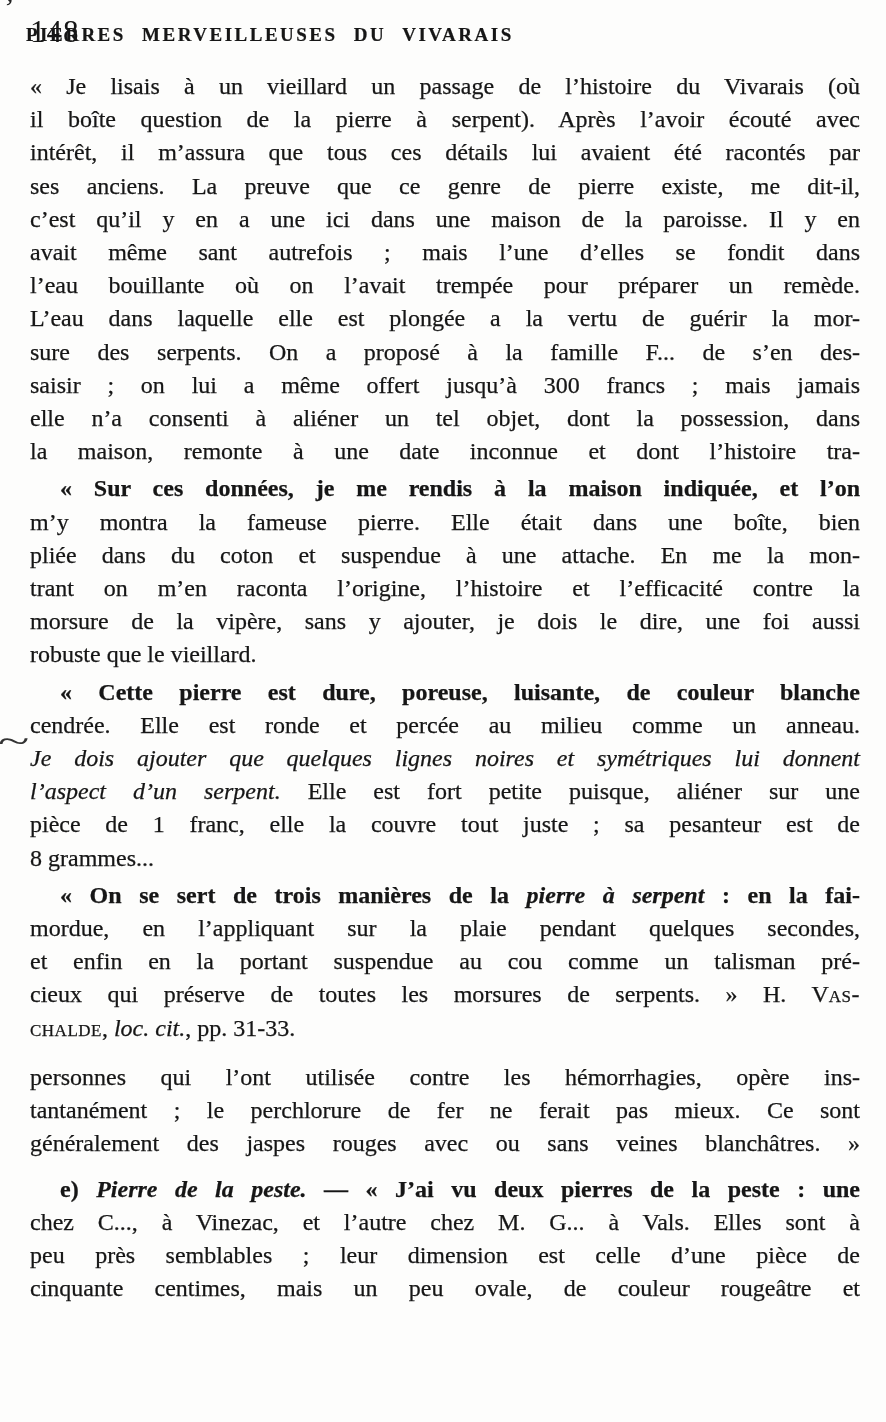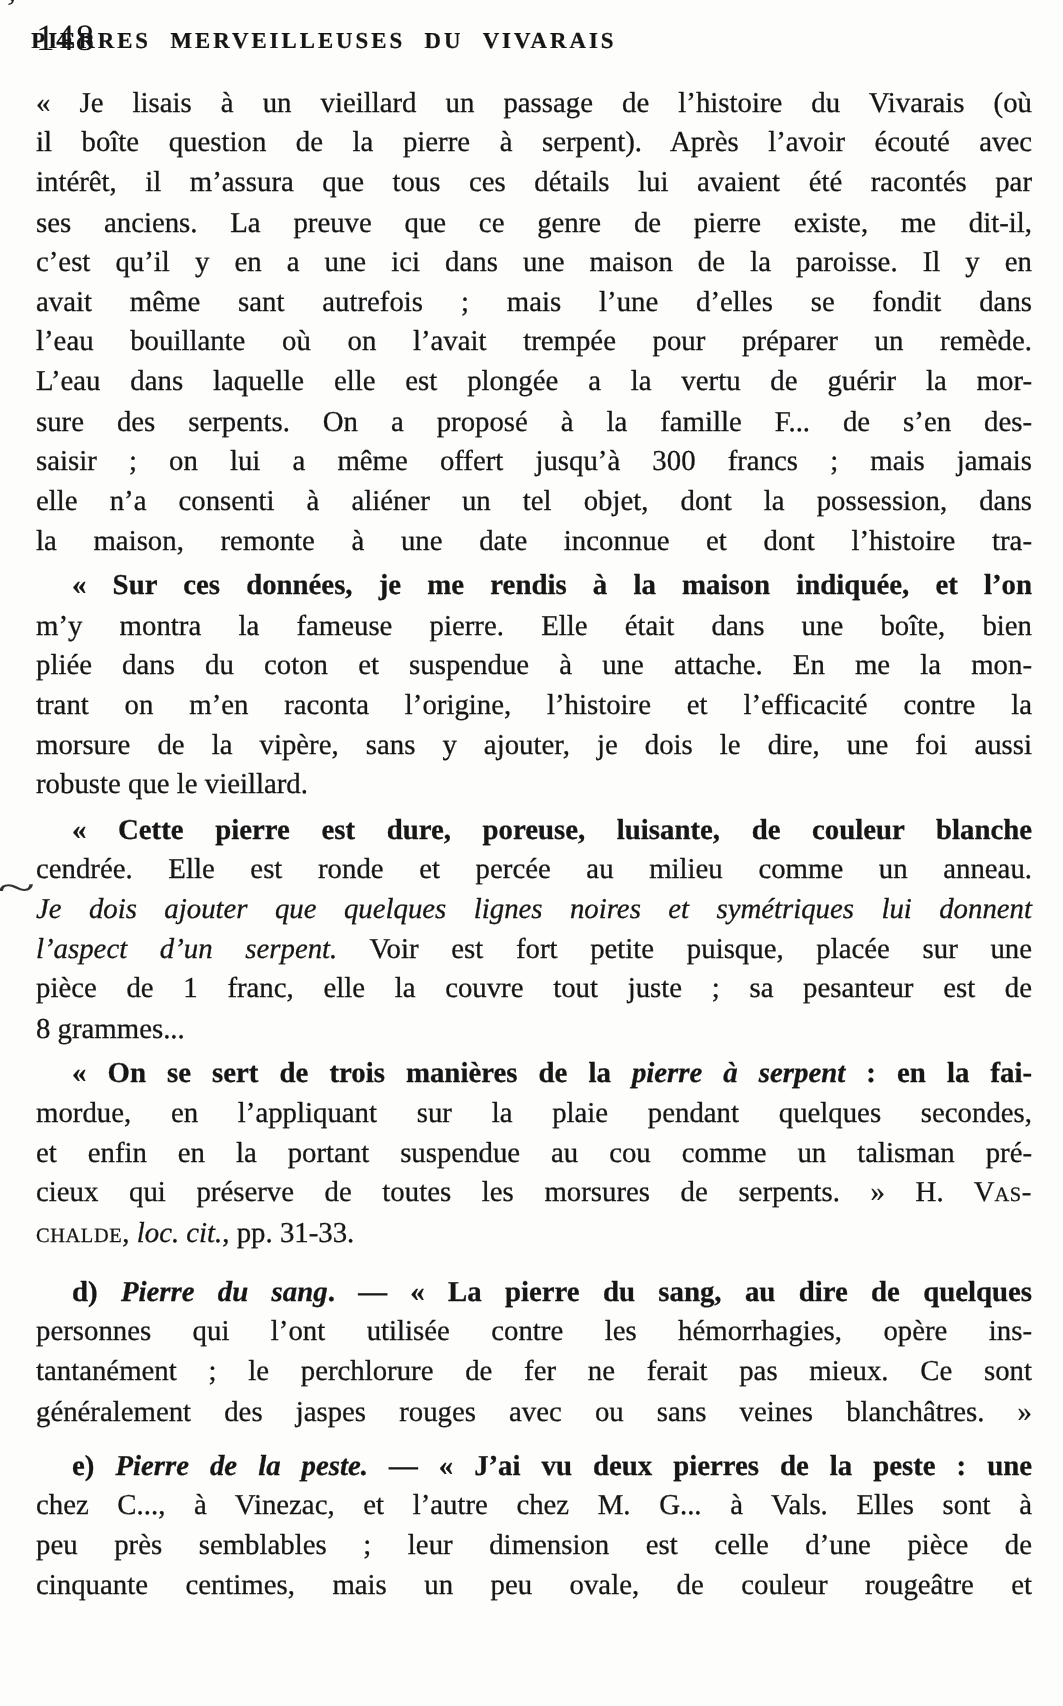--- a/index.html
+++ b/index.html
@@ -105,33 +105,32 @@
         <div class="line"><span class="seg-normal">m’y montra la fameuse pierre. Elle était dans une boîte, bien</span></div>
         <div class="line"><span class="seg-normal">pliée dans du coton et suspendue à une attache. En me la mon-</span></div>
         <div class="line"><span class="seg-normal">trant on m’en raconta l’origine, l’histoire et l’efficacité contre la</span></div>
         <div class="line"><span class="seg-normal">morsure de la vipère, sans y ajouter, je dois le dire, une foi aussi</span></div>
         <div class="line noj"><span class="seg-normal">robuste que le vieillard.</span></div>
       </div>
       <div class="para">
         <div class="line indent"><span class="seg-normal">« Cette pierre est dure, poreuse, luisante, de couleur blanche</span></div>
         <div class="line"><span class="seg-normal">cendrée. Elle est ronde et percée au milieu comme un anneau.</span></div>
         <div class="line"><span class="seg-italic">Je dois ajouter que quelques lignes noires et symétriques lui donnent</span></div>
-        <div class="line"><span class="seg-italic">l’aspect d’un serpent.</span><span class="seg-normal"> Voir est fort petite puisque, placée sur une</span></div>
+        <div class="line"><span class="seg-italic">l’aspect d’un serpent.</span><span class="seg-normal"> Elle est fort petite puisque, aliéner sur une</span></div>
         <div class="line"><span class="seg-normal">pièce de 1 franc, elle la couvre tout juste ; sa pesanteur est de</span></div>
         <div class="line noj"><span class="seg-normal">8 grammes...</span></div>
       </div>
       <div class="para">
         <div class="line indent"><span class="seg-normal">« On se sert de trois manières de la </span><span class="seg-italic">pierre à serpent</span><span class="seg-normal"> : en la fai-</span></div>
         <div class="line"><span class="seg-normal">mordue, en l’appliquant sur la plaie pendant quelques secondes,</span></div>
         <div class="line"><span class="seg-normal">et enfin en la portant suspendue au cou comme un talisman pré-</span></div>
         <div class="line"><span class="seg-normal">cieux qui préserve de toutes les  morsures de serpents. » H. V</span><span class="seg-smallcaps">as-</span></div>
         <div class="line noj"><span class="seg-smallcaps">chalde</span><span class="seg-normal">, </span><span class="seg-italic">loc. cit.</span><span class="seg-normal">, pp. 31-33.</span></div>
       </div>
       <div class="para space-before-lg">
-        <div class="line indent"><span class="seg-normal">d) </span><span class="seg-italic">Pierre du sang</span><span class="seg-normal">. — « La pierre du sang, au dire de quelques</span></div>
         <div class="line"><span class="seg-normal">personnes qui l’ont utilisée contre les hémorrhagies, opère ins-</span></div>
         <div class="line"><span class="seg-normal">tantanément ; le perchlorure de fer ne ferait pas mieux. Ce sont</span></div>
         <div class="line"><span class="seg-normal">généralement des jaspes rouges avec ou sans veines blanchâtres. »</span></div>
       </div>
       <div class="para space-before-sm">
         <div class="line indent"><span class="seg-normal">e) </span><span class="seg-italic">Pierre de la peste.</span><span class="seg-normal"> — « J’ai vu deux pierres de la peste : une</span></div>
         <div class="line"><span class="seg-normal">chez C..., à Vinezac, et l’autre chez M. G... à Vals. Elles sont à</span></div>
         <div class="line"><span class="seg-normal">peu près semblables ; leur dimension est celle d’une pièce de</span></div>
         <div class="line"><span class="seg-normal">cinquante centimes, mais un peu ovale, de couleur rougeâtre et</span></div>
       </div>

